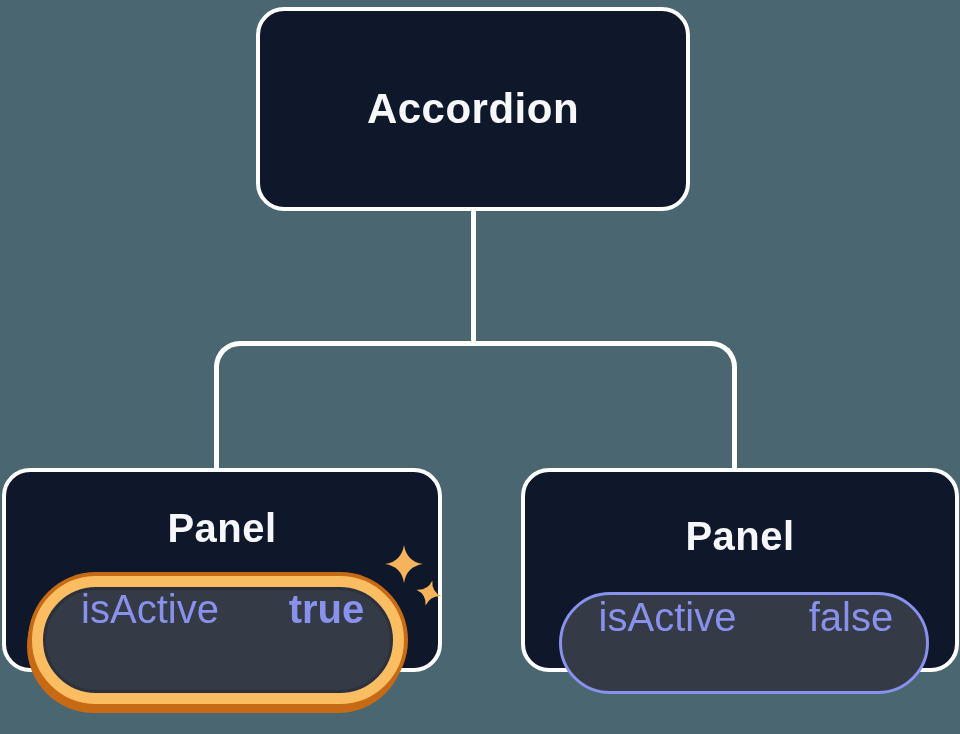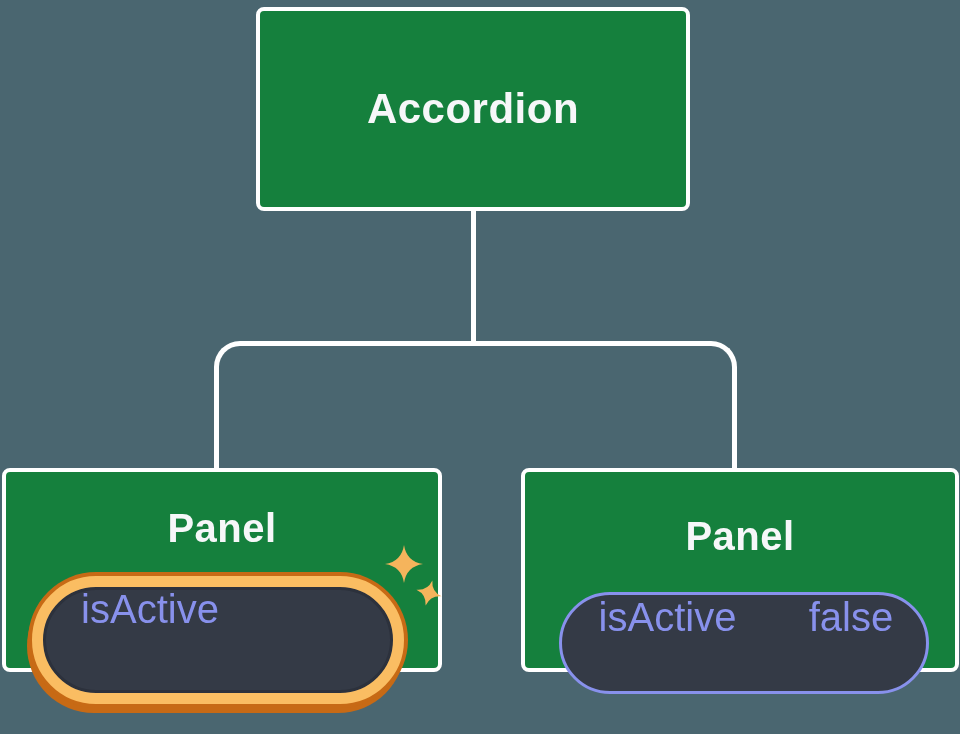--- a/index.html
+++ b/index.html
@@ -3,21 +3,21 @@
 <meta charset="utf-8">
 <style>
   html, body { margin: 0; padding: 0; background: #4A6670; }
   .stage {
     position: relative; width: 960px; height: 734px; overflow: hidden;
     background: #4A6670;
     font-family: "Liberation Sans", sans-serif;
   }
   .card {
     position: absolute; box-sizing: border-box;
-    background: #15803d; border: 4px solid #FFFFFF; border-radius: 8px;
+    background: #0f172a; border: 4px solid #FFFFFF; border-radius: 28px;
   }
   .card-accordion {
     left: 256px; top: 7px; width: 434px; height: 204px;
     display: flex; align-items: center; justify-content: center;
   }
   .node-label { color: #F6F7F9; font-size: 42px; font-weight: 600; letter-spacing: 0.5px; }
   
   .stem { position: absolute; left: 471px; top: 209px; width: 5px; height: 134px; background: #FFFFFF; }
   .bracket {
     position: absolute; left: 214px; top: 341px; width: 523px; height: 127px;
@@ -71,20 +71,21 @@
   </div>
 
   <div class="stem"></div>
   <div class="bracket"></div>
 
   <div class="card panel panel-left">
     <div class="panel-title">Panel</div>
     <div class="pill pill-active">
       <div class="cell cell-key">isActive</div>
       <div class="divider divider-orange"></div>
+      <div class="cell cell-value">true</div>
     </div>
   </div>
 
   <svg class="sparkles" viewBox="0 0 72 72">
     <path transform="translate(26,24)" d="M0,-19 Q2.5,-2.5 19,0 Q2.5,2.5 0,19 Q-2.5,2.5 -19,0 Q-2.5,-2.5 0,-19 Z" fill="#F5B45C"></path>
     <path transform="translate(51,53) rotate(15)" d="M0,-13 Q2,-2 13,0 Q2,2 0,13 Q-2,2 -13,0 Q-2,-2 0,-13 Z" fill="#F5B45C"></path>
   </svg>
 
   <div class="card panel panel-right">
     <div class="panel-title">Panel</div>

